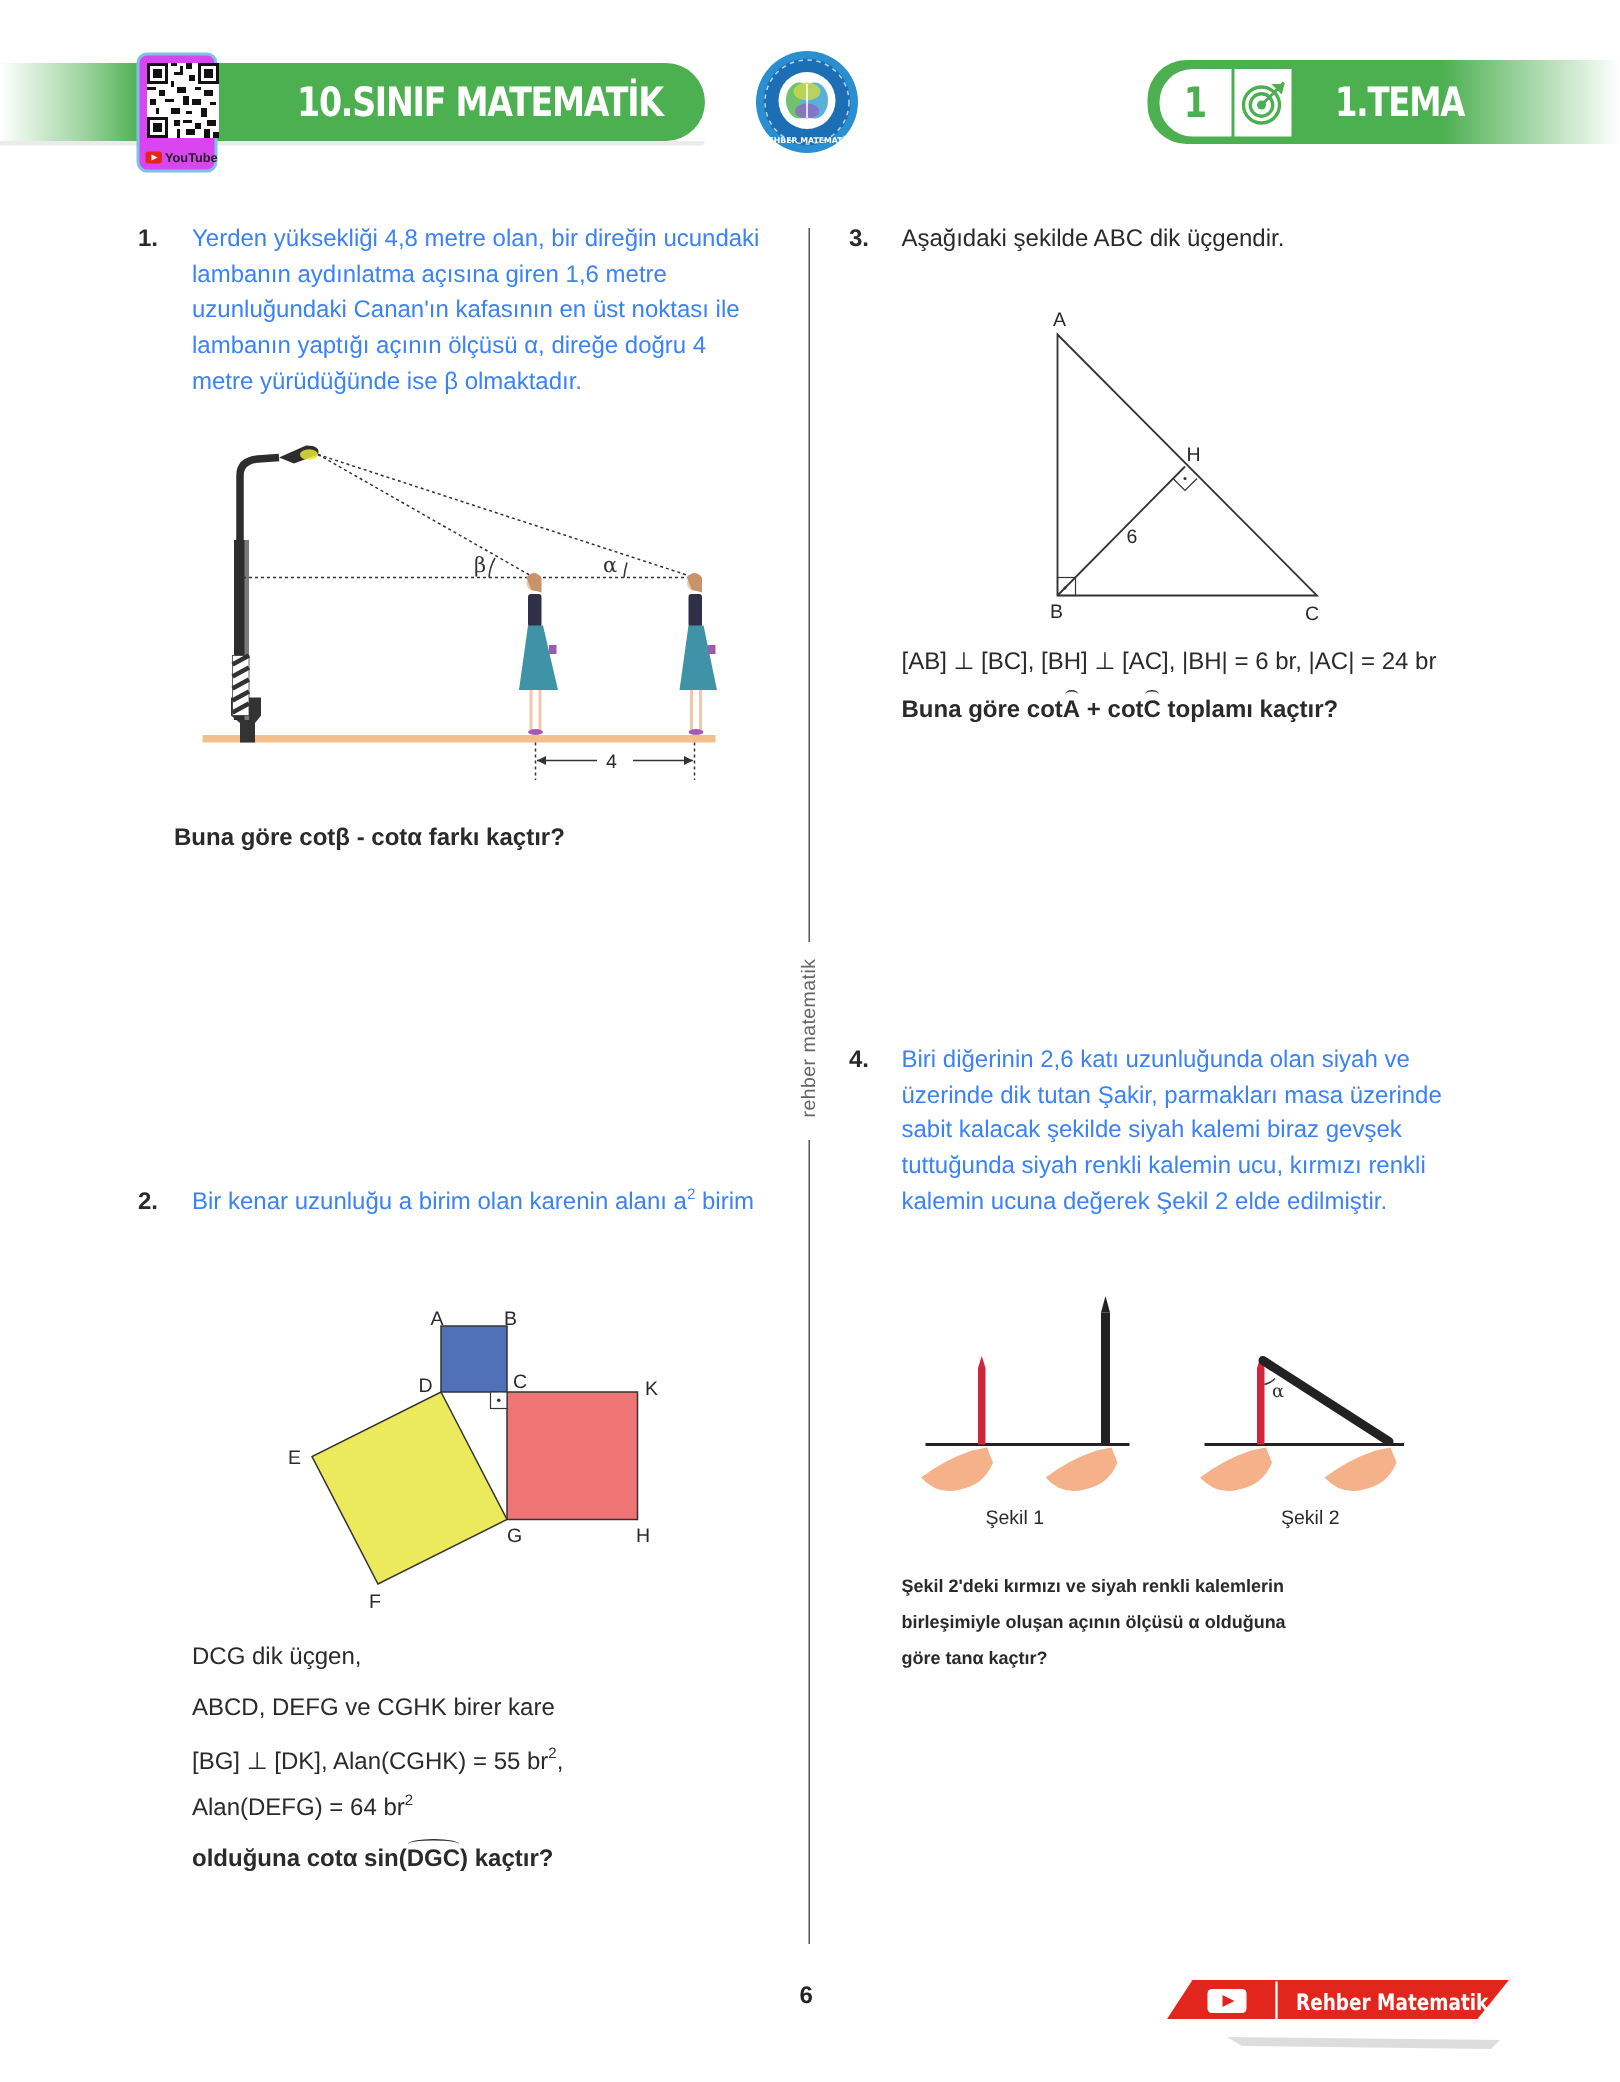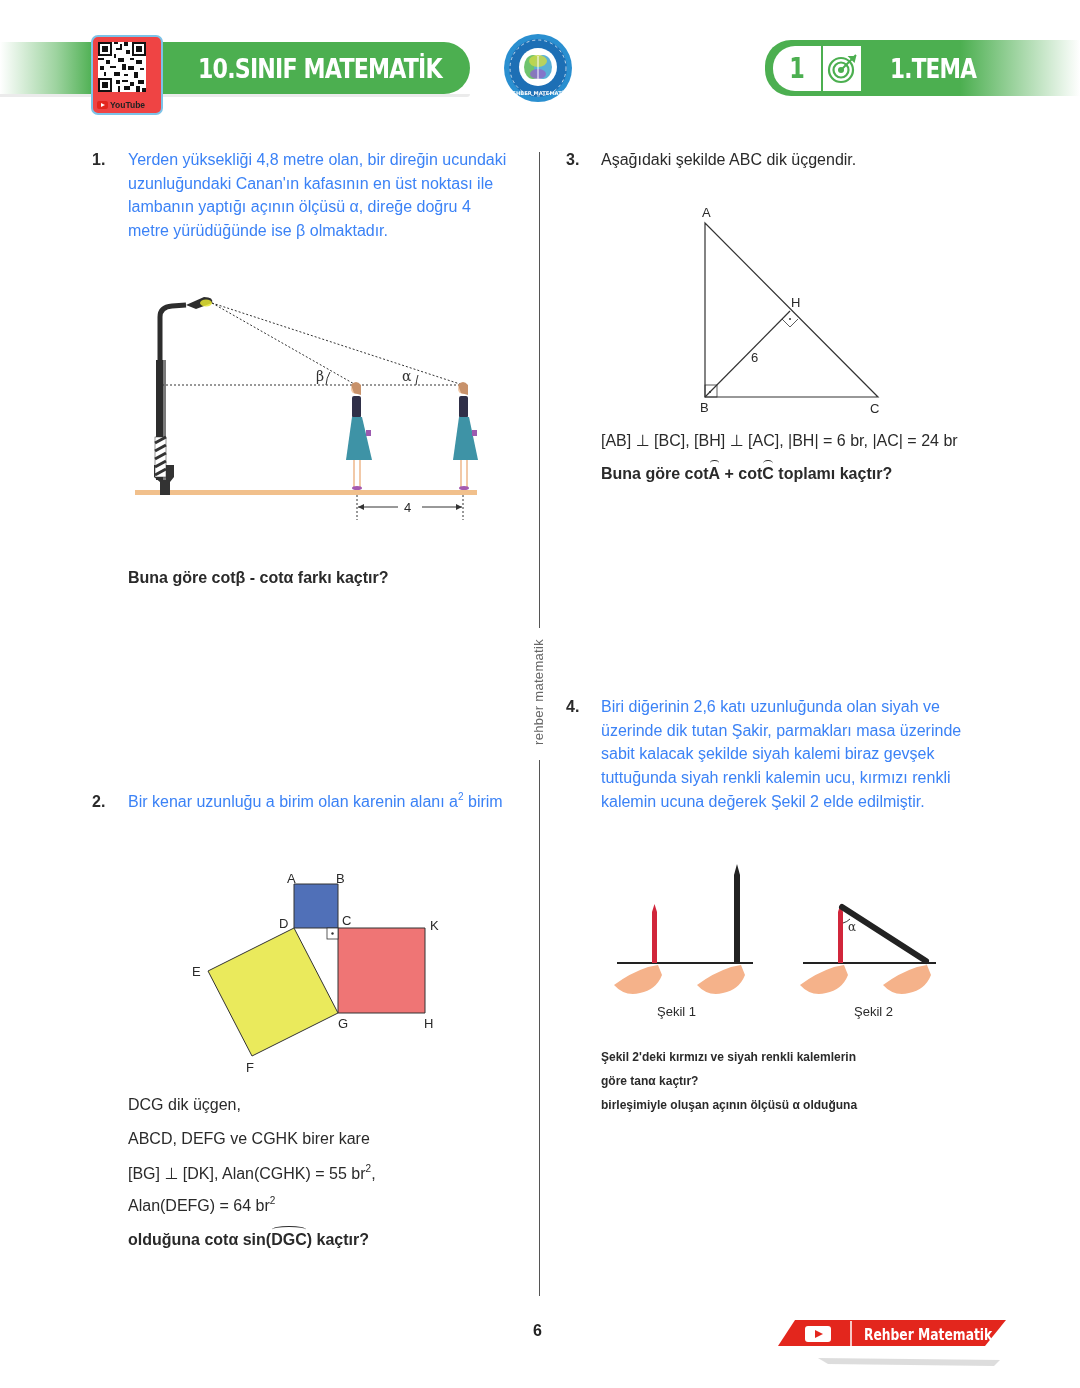--- a/index.html
+++ b/index.html
@@ -7,21 +7,21 @@
   body { position: relative; font-family: "Liberation Sans", sans-serif; color: #2a2a2a; }
 
   
   .hdr-left-band { position: absolute; left: 0; top: 42px; width: 470px; height: 52px;
     background: linear-gradient(to right, rgba(76,175,80,0) 0%, rgba(76,175,80,0.55) 12%, #4caf50 20%, #4caf50 100%);
     border-radius: 0 26px 26px 0; }
   .hdr-left-band::after { content:""; position:absolute; left:0; right:0; bottom:-3px; height:3px; background: rgba(0,0,0,0.08); border-radius:0 0 20px 0; }
   .hdr-title { position: absolute; left: 198px; top: 50px; height: 38px; line-height: 38px; color: #fff;
     font-family: "DejaVu Sans", sans-serif; font-weight: bold; font-size: 27px; letter-spacing: -1px;
     transform: scaleX(0.82); transform-origin: left center; }
-  .qr-card { position: absolute; left: 91px; top: 35px; width: 72px; height: 80px; background: #ef4444;
+  .qr-card { position: absolute; left: 91px; top: 35px; width: 54px; height: 80px; background: #d946ef;
     border: 2px solid #7cc3e8; border-radius: 7px; }
   .qr { position: absolute; left: 5px; top: 5px; width: 48px; height: 50px; }
   .yt-mini { position: absolute; left: 4px; top: 62px; height: 12px; display: flex; align-items: center; gap: 2px; }
   .yt-mini .yt-box { width: 11px; height: 8px; background: #e3261d; border-radius: 2px; position: relative; }
   .yt-mini .yt-box::after { content: ""; position: absolute; left: 4px; top: 2px; border-left: 4px solid #fff; border-top: 2px solid transparent; border-bottom: 2px solid transparent; }
   .yt-mini span.t { font-size: 8.5px; font-weight: bold; color: #222; }
 
   .logo { position: absolute; left: 503px; top: 33px; width: 70px; height: 70px; }
 
   .hdr-right-band { position: absolute; left: 765px; top: 40px; width: 315px; height: 56px;
@@ -142,20 +142,21 @@
 </div>
 <div class="hdr-tema">1.TEMA</div>
 
 <div class="divider-top"></div>
 <div class="side-text">rehber matematik</div>
 <div class="divider-bot"></div>
 
 <div class="qnum" style="left:92px; top:151px;">1.</div>
 <div class="qtext" style="left:128px; top:148px; width:400px;">
   <div>Yerden yüksekliği 4,8 metre olan, bir direğin ucundaki</div>
+  <div>lambanın aydınlatma açısına giren 1,6 metre</div>
   <div>uzunluğundaki Canan'ın kafasının en üst noktası ile</div>
   <div>lambanın yaptığı açının ölçüsü α, direğe doğru 4</div>
   <div>metre yürüdüğünde ise β olmaktadır.</div>
 </div>
 
 <svg class="fig" style="left:130px; top:285px;" width="360" height="240" viewBox="0 0 360 240">
 
   <rect x="5" y="205" width="342" height="5" fill="#f1c08c"></rect>
 
   <path d="M30 210 L30 197 L24 192 L24 180 L44 180 L44 192 L40 197 L40 210 Z" fill="#333"></path>
@@ -198,21 +199,21 @@
       <rect x="336" y="175" width="2" height="27" fill="#f2c9a8"></rect>
     <ellipse cx="334" cy="203" rx="5" ry="2" fill="#a55ab0"></ellipse>
   </g>
 
   <path d="M227 210 L227 235 M333 210 L333 235" stroke="#333" stroke-width="1" stroke-dasharray="2 2"></path>
   <path d="M228 222 L268 222 M292 222 L332 222" stroke="#333" stroke-width="1"></path>
   <path d="M228 222 L234 219 L234 225 Z M332 222 L326 219 L326 225 Z" fill="#333"></path>
   <text x="274" y="227" class="lbl">4</text>
 </svg>
 
-<div class="line bold" style="left:128px; top:550px;margin-top:19px;">Buna göre cotβ - cotα farkı kaçtır?</div>
+<div class="line bold" style="left:116px; top:550px;">Buna göre cotβ - cotα farkı kaçtır?</div>
 
 <div class="qnum" style="left:92px; top:793px;">2.</div>
 <div class="qtext" style="left:128px; top:790px; width:400px;">
   <div><span>Bir kenar uzunluğu a birim olan karenin alanı a</span><sup>2</sup><span> birim</span></div>
 </div>
 
 <svg class="fig" style="left:180px; top:860px;" width="270" height="220" viewBox="0 0 270 220">
   <polygon points="114,24 158,24 158,68 114,68" fill="#5070b8" stroke="#333" stroke-width="1"></polygon>
   <polygon points="158,68 245,68 245,153 158,153" fill="#ef7575" stroke="#333" stroke-width="1"></polygon>
   <polygon points="114,68 158,153 72,196 28,111" fill="#eaea5c" stroke="#333" stroke-width="1"></polygon>
@@ -281,22 +282,22 @@
   <path d="M242 52 L326 106" stroke="#222" stroke-width="6" stroke-linecap="round"></path>
   <path d="M243 68 A15 15 0 0 0 250 64" fill="none" stroke="#333" stroke-width="1"></path>
   <text x="248" y="76" font-family="DejaVu Serif, serif" font-size="12" fill="#333">α</text>
   <path d="M200 130 Q216 118 234 112 L244 110 L248 120 Q242 135 226 138 Q211 142 200 130 Z" fill="#f5b28a"></path>
   <path d="M283 130 Q299 118 317 112 L327 110 L331 120 Q325 135 309 138 Q294 142 283 130 Z" fill="#f5b28a"></path>
   <text x="254" y="161" class="lbl">Şekil 2</text>
 </svg>
 
 <div class="qbold" style="left:601px; top:1045px; width:400px;">
   <div>Şekil 2'deki kırmızı ve siyah renkli kalemlerin</div>
+  <div>birleşimiyle oluşan açının ölçüsü α olduğuna</div>
   <div>göre tanα kaçtır?</div>
-  <div>birleşimiyle oluşan açının ölçüsü α olduğuna</div>
 </div>
 
 <div class="page-num">6</div>
 <svg class="footer-badge" viewBox="0 0 230 46">
   <path d="M40 38 L222 40 L216 46 L50 44 Z" fill="#bbb" opacity="0.5"></path>
   <path d="M17 0 L228 0 L207 26 L0 26 Z" fill="#e3261d"></path>
   <line x1="73" y1="1" x2="73" y2="26" stroke="#fff" stroke-width="1.5"></line>
   <rect x="27" y="6" width="26" height="16" rx="3" fill="#fff"></rect>
   <path d="M37 10 L45 14 L37 18 Z" fill="#e3261d"></path>
 </svg>

